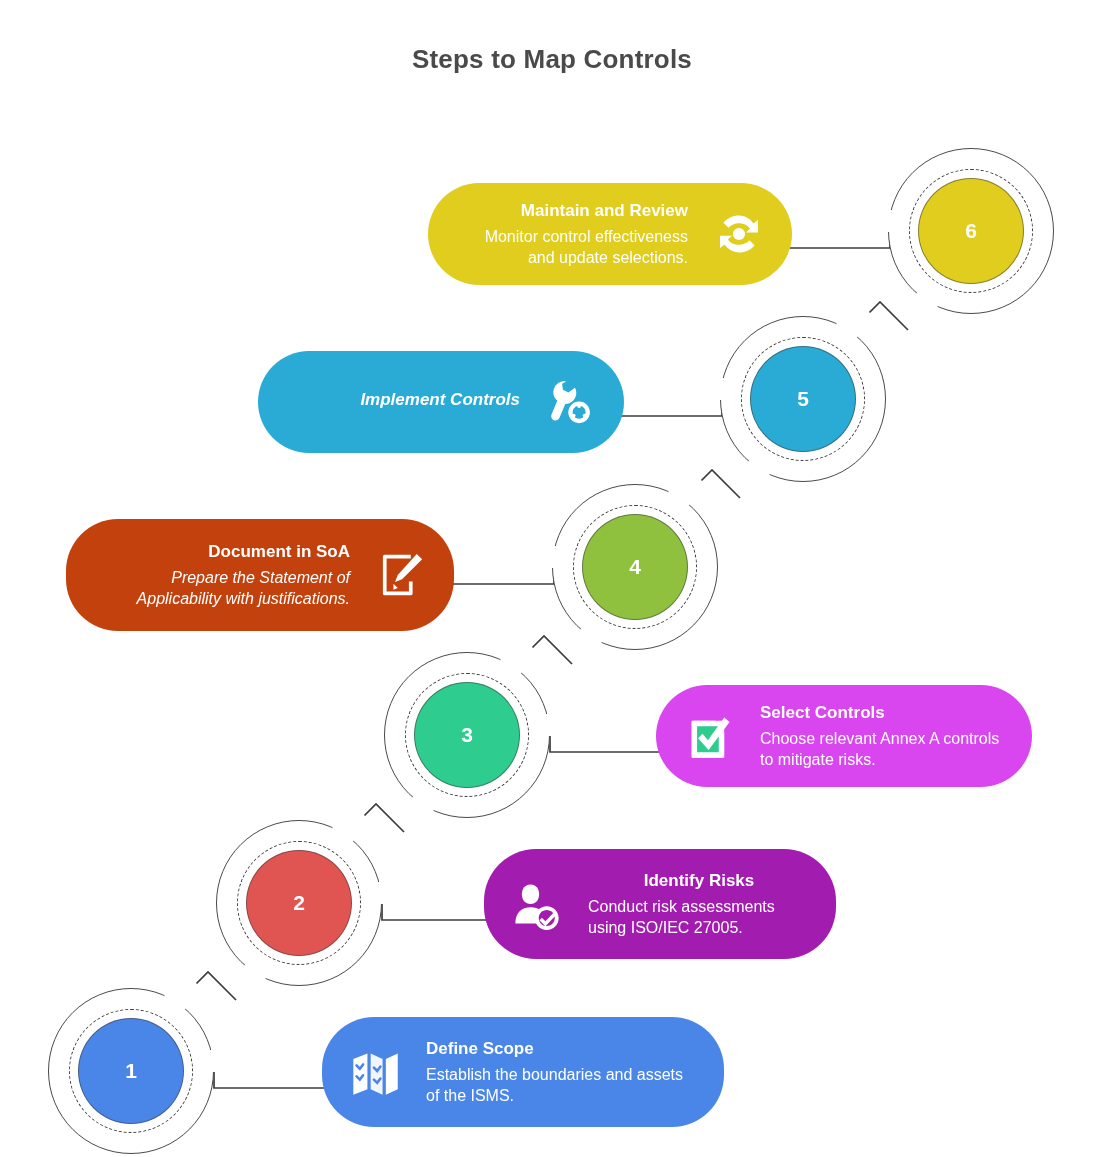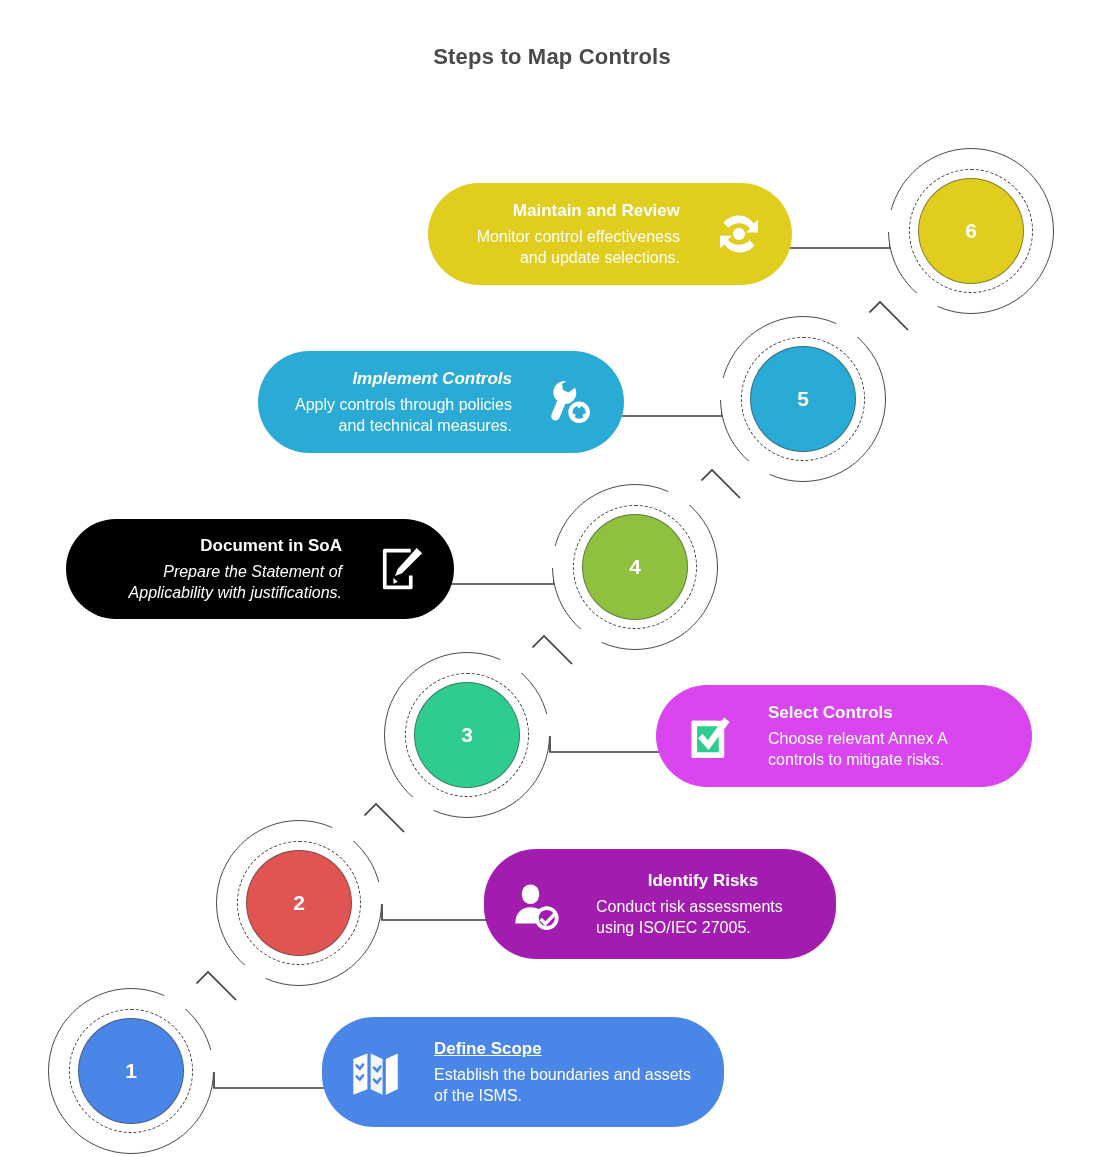--- a/index.html
+++ b/index.html
@@ -8,21 +8,21 @@
     background: #ffffff;
     font-family: "Liberation Sans", sans-serif;
     overflow: hidden;
   }
   #stage { position: relative; width: 1104px; height: 1157px; }
 
   .page-title {
     position: absolute;
     top: 44px; left: 0; width: 1104px;
     text-align: center;
-    font-size: 22px;
+    font-size: 26px;
     font-weight: bold;
     color: #4a4a4a;
     letter-spacing: 0.2px;
   }
 
   
   #wires { position: absolute; inset: 0; width: 1104px; height: 1157px; }
 
   
   .marker {
@@ -58,21 +58,21 @@
   }
 
   
   .card {
     position: absolute;
     border-radius: 52px;
     display: flex;
     align-items: center;
     color: #ffffff;
     padding: 0 26px;
-    gap: 32px;
+    gap: 24px;
   }
   .card .txt { flex: 1 1 auto; }
   .card .title {
     font-size: 17px;
     font-weight: bold;
     line-height: 1.25;
     margin-bottom: 4px;
   }
   .card .desc {
     font-size: 16px;
@@ -187,21 +187,21 @@
       </g>
       <g stroke="#4a86e8" stroke-width="2.4" fill="none" stroke-linecap="round">
         <path d="M7 18 L10 21 L13 17"></path>
         <path d="M7 28 L10 31 L13 27"></path>
         <path d="M23 20 L26 23 L29 19"></path>
         <path d="M23 31 L26 34 L29 30"></path>
       </g>
         </svg>
     </span>
     <span class="txt">
-      <span class="title" style="display: block; text-decoration: underline;">Define Scope</span>
+      <span class="title" style="display: block;">Define Scope</span>
       <span class="desc" style="display: block;">Establish the boundaries and assets of the ISMS.</span>
     </span>
   </div>
 
   <div class="card align-left title-center" style="left:484px; top:849px; width:352px; height:110px; background:#a21caf;">
     <span class="ico">
       <svg viewBox="0 0 48 48">
           <g fill="#ffffff">
         <path d="M18 6 C23 6 26 10 26 15 C26 20 23 24 18 24 C13 24 10 20 10 15 C10 10 13 6 18 6 Z"></path>
         <path d="M4 42 C4 32 10 27 18 27 C22 27 25 28 27.5 30 C25 32.6 23.6 36 23.6 39.6 C23.6 40.4 23.7 41.2 23.8 42 Z"></path>
@@ -224,21 +224,21 @@
         <path fill="#2ecc8f" d="M13 15 L33 15 L33 39 L13 39 Z"></path>
         <path fill="#ffffff" d="M14 26 L18 22 L23 28 L38 7 L43 11 L23.6 37 Z"></path>
       </svg>
     </span>
     <span class="txt">
       <span class="title" style="display: block;">Select Controls</span>
       <span class="desc" style="display: block;">Choose relevant Annex A controls to mitigate risks.</span>
     </span>
   </div>
 
-  <div class="card align-right icon-right" style="left:66px; top:519px; width:388px; height:100px; background:#000000;">
+  <div class="card align-right icon-right" style="left:66px; top:519px; width:388px; height:112px; background:#c2410c;">
     <span class="ico">
       <svg viewBox="0 0 48 48">
         <path fill="none" stroke="#ffffff" stroke-width="3.4" stroke-linejoin="round" d="M33 7 L9 7 L9 41 L33 41 L33 30"></path>
         <path fill="#ffffff" d="M38.5 4.5 L43.5 9.5 L25 28 L18.5 30.5 L21 24 Z"></path>
         <path fill="#ffffff" d="M17 32 L21 36 L17 37.6 Z"></path>
       </svg>
     </span>
     <span class="txt">
       <span class="title" style="display: block;">Document in SoA</span>
       <span class="desc" style="display: block; font-style: italic;">Prepare the Statement of Applicability with justifications.</span>
@@ -252,21 +252,20 @@
         <path d="M19.5 5 C15 4.2 10.5 6.6 8.6 10.8 C6.7 15 7.9 19.9 11.4 22.7 L6 35.6 C5.2 37.6 6.1 39.9 8.1 40.8 C10.1 41.7 12.4 40.8 13.3 38.8 L18.7 25.9 C23.1 25.9 27 23 28.4 18.8 C29.3 16.1 29 13.2 27.6 10.8 L21.6 15.3 L16.5 12.8 L15.8 7.2 Z"></path>
         <path d="M31.5 23.5 C26 23.5 21.5 28 21.5 33.5 C21.5 39 26 43.5 31.5 43.5 C37 43.5 41.5 39 41.5 33.5 C41.5 28 37 23.5 31.5 23.5 Z M31.5 27.5 C34.8 27.5 37.5 30.2 37.5 33.5 C37.5 36.8 34.8 39.5 31.5 39.5 C28.2 39.5 25.5 36.8 25.5 33.5 C25.5 30.2 28.2 27.5 31.5 27.5 Z"></path>
         <circle cx="31.5" cy="27.8" r="1.7"></circle>
         <circle cx="36.5" cy="36.5" r="1.7"></circle>
         <circle cx="26.5" cy="36.5" r="1.7"></circle>
       </g>
         </svg>
     </span>
     <span class="txt">
       <span class="title" style="display: block; font-style: italic;">Implement Controls</span>
-      <span class="desc" style="display: block;">Apply controls through policies and technical measures.</span>
     </span>
   </div>
 
   <div class="card align-right icon-right" style="left:428px; top:183px; width:364px; height:102px; background:#e0cd1e;">
     <span class="ico">
       <svg viewBox="0 0 48 48">
           <g fill="#ffffff">
         <path d="M24 7 C29.5 7 34.4 9.9 37.2 14.2 L41.5 11 L41.5 22.5 L30.5 22.5 L34.2 19 C32.1 16 28.3 14 24 14 C20.1 14 16.6 15.6 14.3 18.2 L9.6 13.5 C13.3 9.5 18.4 7 24 7 Z"></path>
         <path d="M24 41 C18.5 41 13.6 38.1 10.8 33.8 L6.5 37 L6.5 25.5 L17.5 25.5 L13.8 29 C15.9 32 19.7 34 24 34 C27.9 34 31.4 32.4 33.7 29.8 L38.4 34.5 C34.7 38.5 29.6 41 24 41 Z"></path>
         <circle cx="24" cy="24" r="5.6"></circle>

